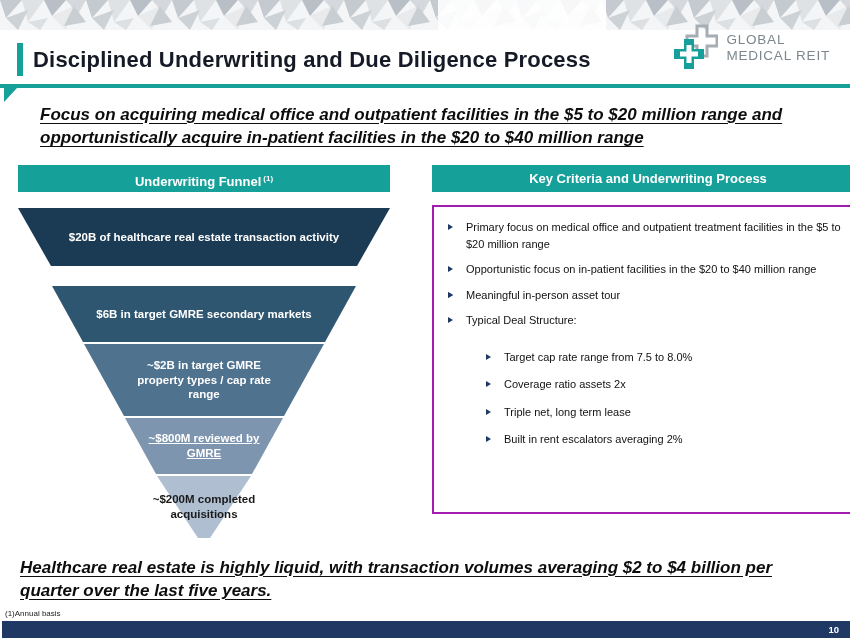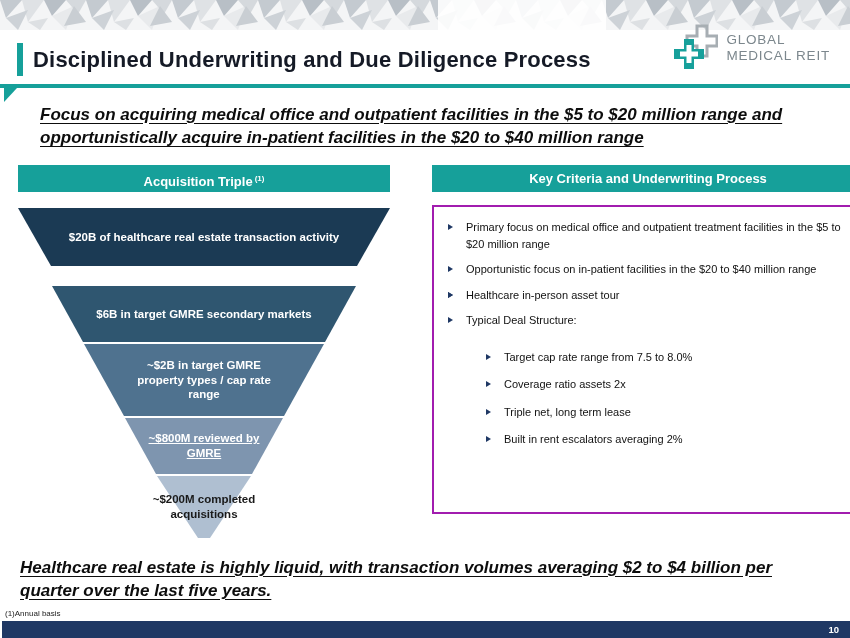--- a/index.html
+++ b/index.html
@@ -117,21 +117,21 @@
   </div>
 </div>
 
 <div class="teal-rule" style="background: rgb(22, 160, 154);"></div>
 <div class="rule-arrow"></div>
 
 <div class="subtitle">Focus on acquiring medical office and outpatient facilities in the $5 to $20 million range and opportunistically acquire in-patient facilities in the $20 to $40 million range</div>
 
 <div class="col-left">
   <div class="col-header" style="background: rgb(22, 160, 154);">
-    <span>Acquisition Triple</span><sup>(1)</sup>
+    <span>Underwriting Funnel</span><sup>(1)</sup>
   </div>
   <div class="funnel">
     <div class="tier tier1">
       <div class="tier-bg" style="background: rgb(27, 58, 84);"></div>
       <div class="tier-label" style="color: rgb(255, 255, 255);">$20B of healthcare real estate transaction activity</div>
     </div>
     <div class="tier tier2">
       <div class="tier-bg" style="background: rgb(47, 86, 112);"></div>
       <div class="tier-label" style="color: rgb(255, 255, 255);">$6B in target GMRE secondary markets</div>
     </div>
@@ -160,21 +160,21 @@
       </li>
       <li class="bullet">
         <span class="tri"></span>
         <span>Opportunistic focus on in-patient facilities in the $20 to $40 million range</span>
       </li>
       <li class="bullet">
         <span class="tri"></span>
       </li>
       <li class="bullet">
         <span class="tri"></span>
-        <span>Healthcare in-person asset tour</span>
+        <span>Meaningful in-person asset tour</span>
       </li>
       <li class="bullet">
         <span class="tri"></span>
         <span>Typical Deal Structure:</span>
       </li>
     </ul>
     <ul class="sub-list">
       <li class="bullet">
         <span class="tri"></span>
         <span>Target cap rate range from 7.5 to 8.0%</span>

